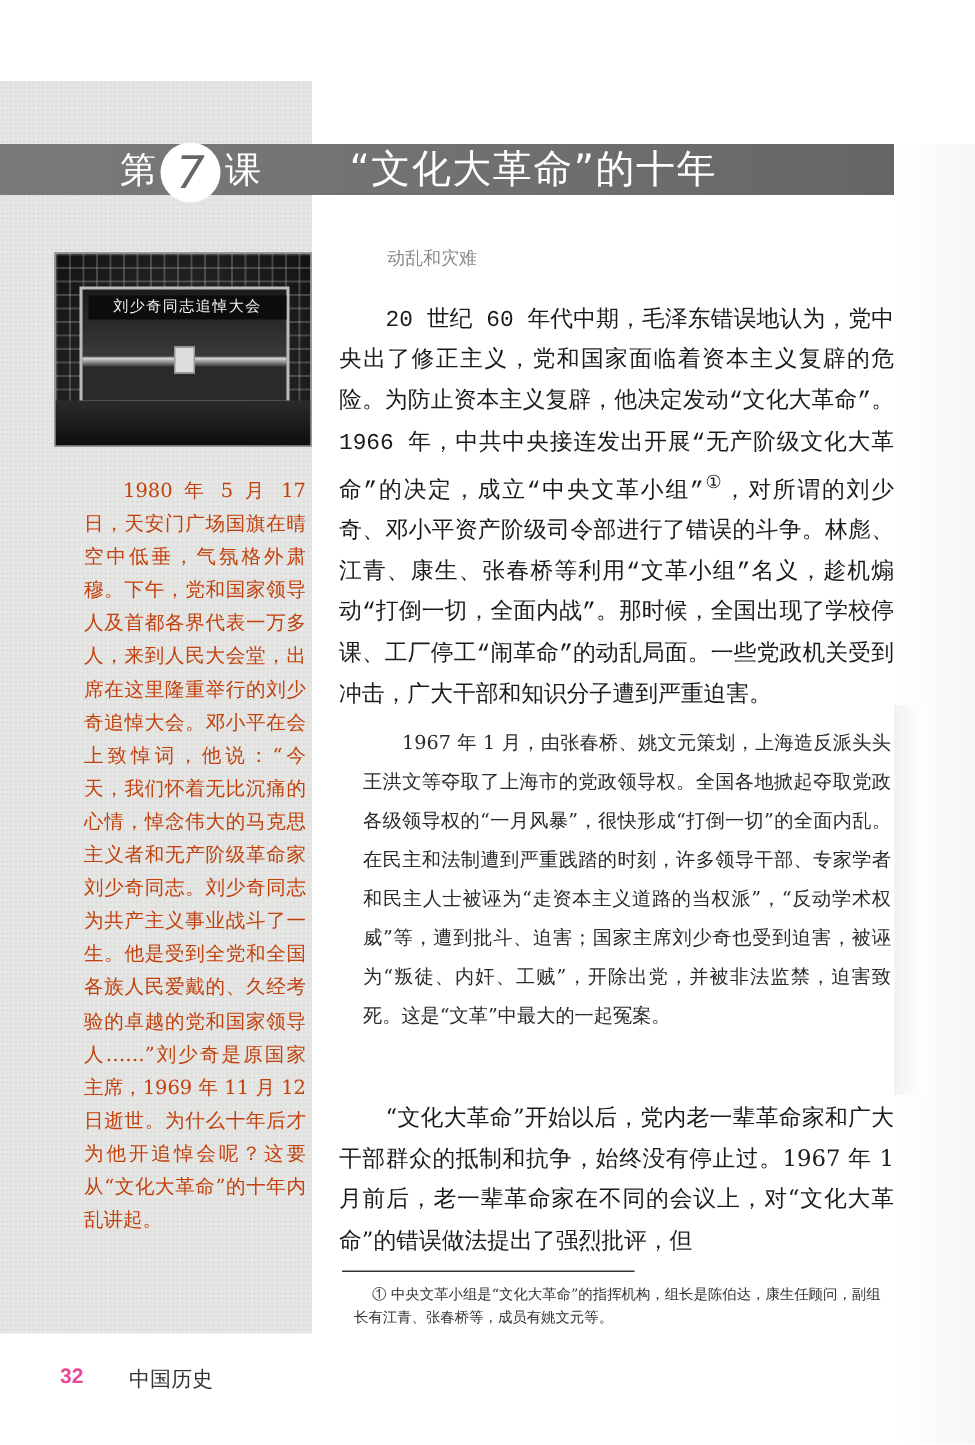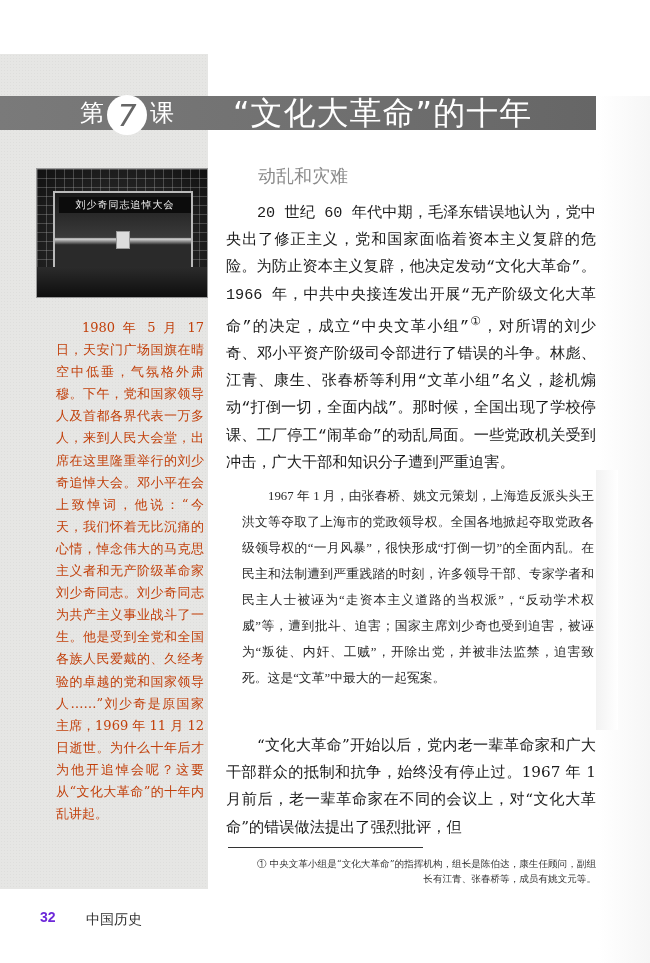--- a/index.html
+++ b/index.html
@@ -23,21 +23,21 @@
     font-family: "DejaVu Sans", sans-serif; font-size: 24px; color: #fff;
   }
   .lesson-num {
     width: 40px; height: 40px; border-radius: 50%;
     background: #fff; color: #666; display: flex; align-items: center; justify-content: center;
     font-family: "DejaVu Sans", sans-serif; font-style: italic; font-size: 30px;
     margin-top: 4px;
   }
   .lesson-title {
     position: absolute; left: 233px; top: 96px; height: 34px; line-height: 34px;
-    font-family: "DejaVu Sans", sans-serif; font-size: 32px; color: #fff; letter-spacing: 1px;
+    font-family: "DejaVu Sans", sans-serif; font-size: 26px; color: #fff; letter-spacing: 1px;
   }
 
   .photo {
     position: absolute; left: 36px; top: 168px; width: 172px; height: 130px;
     background: radial-gradient(ellipse at 50% 70%, #555 0%, #222 55%, #111 100%);
     border: 1px solid #999;
     overflow: hidden;
   }
   .photo .grid {
     position: absolute; inset: 0;
@@ -66,54 +66,54 @@
   }
 
   .side-text {
     position: absolute; left: 56px; top: 317px; width: 148px;
     font-size: 13px; line-height: 22.1px; color: #c2410c; text-align: justify;
   }
   .side-text p { text-indent: 26px; }
 
   .section-heading {
     position: absolute; left: 258px; top: 164px;
-    font-family: "DejaVu Sans", sans-serif; font-size: 18px; color: #8a8a8a;
+    font-family: "DejaVu Sans", sans-serif; font-size: 12px; color: #8a8a8a;
   }
 
   .body-text {
     position: absolute; left: 226px; width: 370px;
     font-size: 15.2px; line-height: 27.2px; color: #1b1b1b; text-align: justify;
   }
   .body-text.p1 { top: 200px; font-family: Liberation Mono, monospace; }
   .body-text.p2 { top: 732px; }
   .body-text p { text-indent: 31px; }
   sup.fn { font-size: 12px; vertical-align: 6px; }
 
   .quote-box {
     position: absolute; left: 242px; top: 483px; width: 352px;
     font-size: 12.8px; line-height: 26px; color: #2a2a2a; text-align: justify;
   }
-  .quote-box p { text-indent: 26px; font-family: Liberation Serif, serif; }
+  .quote-box p { text-indent: 26px; }
   .quote-shade {
     position: absolute; left: 596px; top: 470px; width: 22px; height: 260px;
     background: linear-gradient(90deg, #f2f2f2, #fff);
   }
 
   .footnote-rule {
     position: absolute; left: 228px; top: 847px; width: 195px; height: 1px; background: #333;
   }
   .footnote {
     position: absolute; left: 236px; top: 856px; width: 360px;
-    font-size: 9.6px; line-height: 15px; color: #333; text-align: right;
+    font-size: 9.6px; line-height: 15px; color: #333;
   }
   .footnote p { text-indent: 12px; }
 
   .page-num {
     position: absolute; left: 40px; top: 909px;
-    font-family: "Liberation Sans", sans-serif; font-weight: bold; font-size: 14px; color: #6d28d9;
+    font-family: "Liberation Sans", sans-serif; font-weight: bold; font-size: 14px; color: #ec4899;
   }
   .book-name {
     position: absolute; left: 86px; top: 911px;
     font-size: 14px; color: #333;
   }
   .right-edge {
     position: absolute; left: 598px; top: 96px; width: 52px; height: 867px;
     background: linear-gradient(90deg, #fff, #f6f6f6);
   }
 </style>

